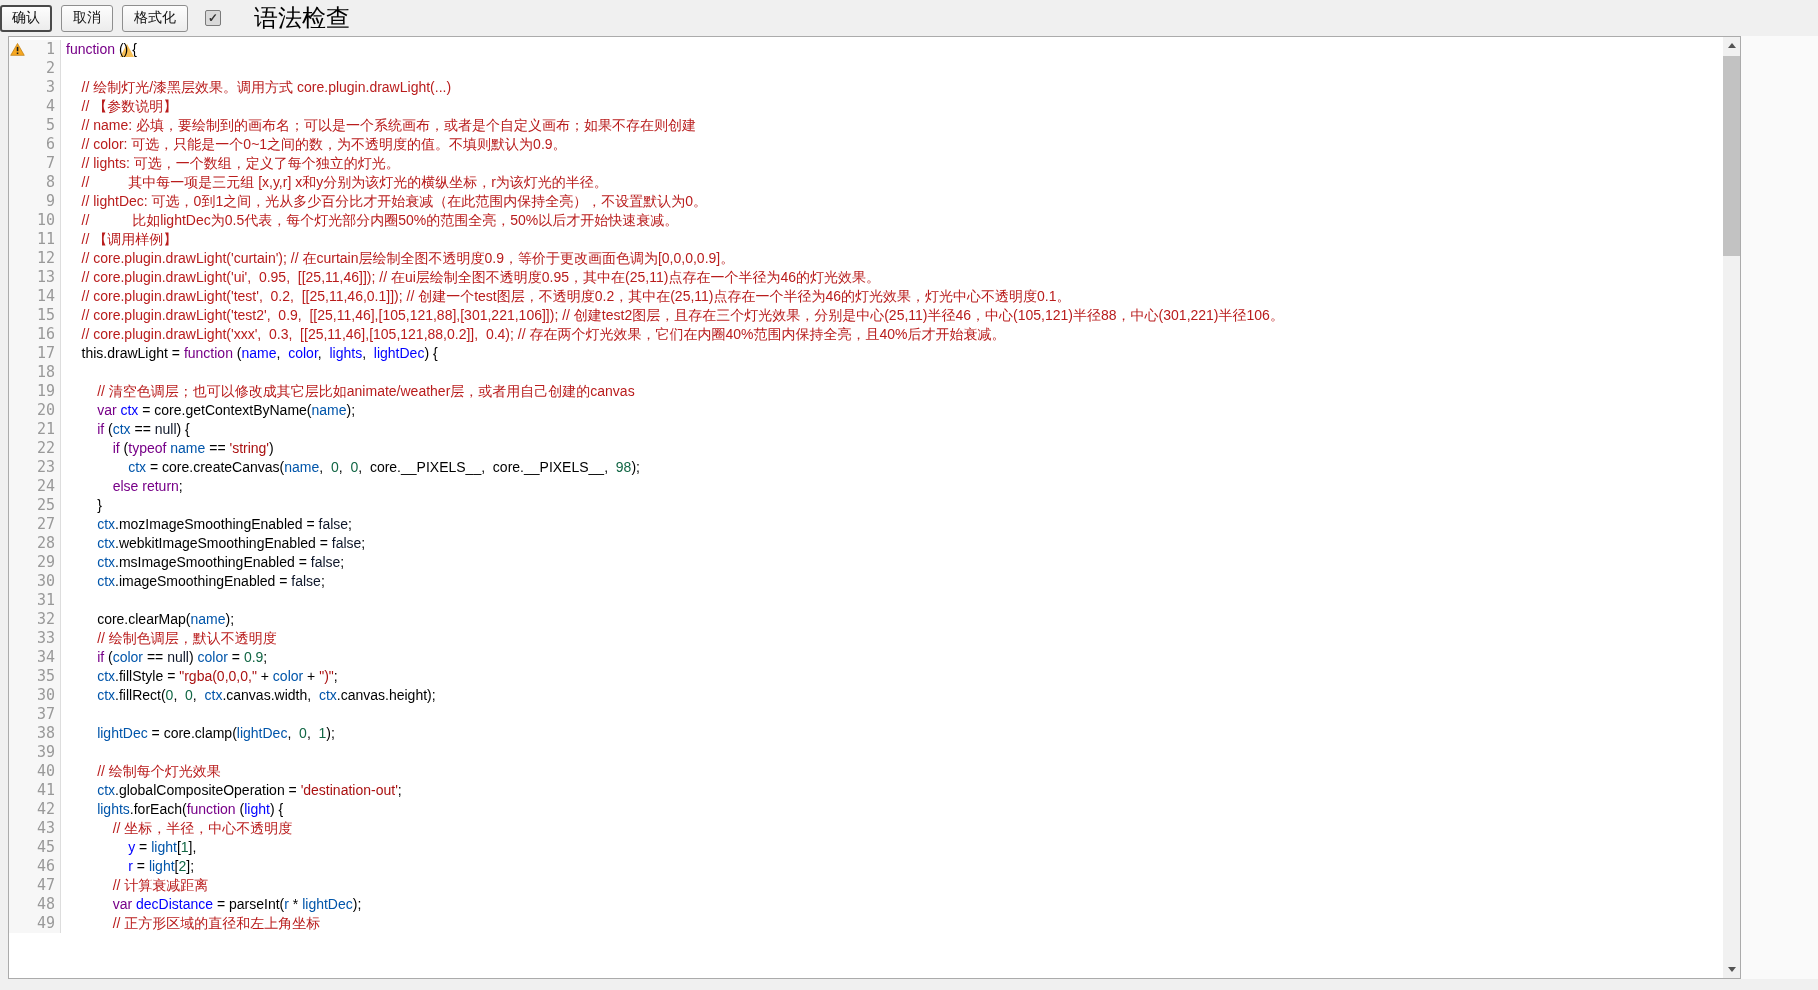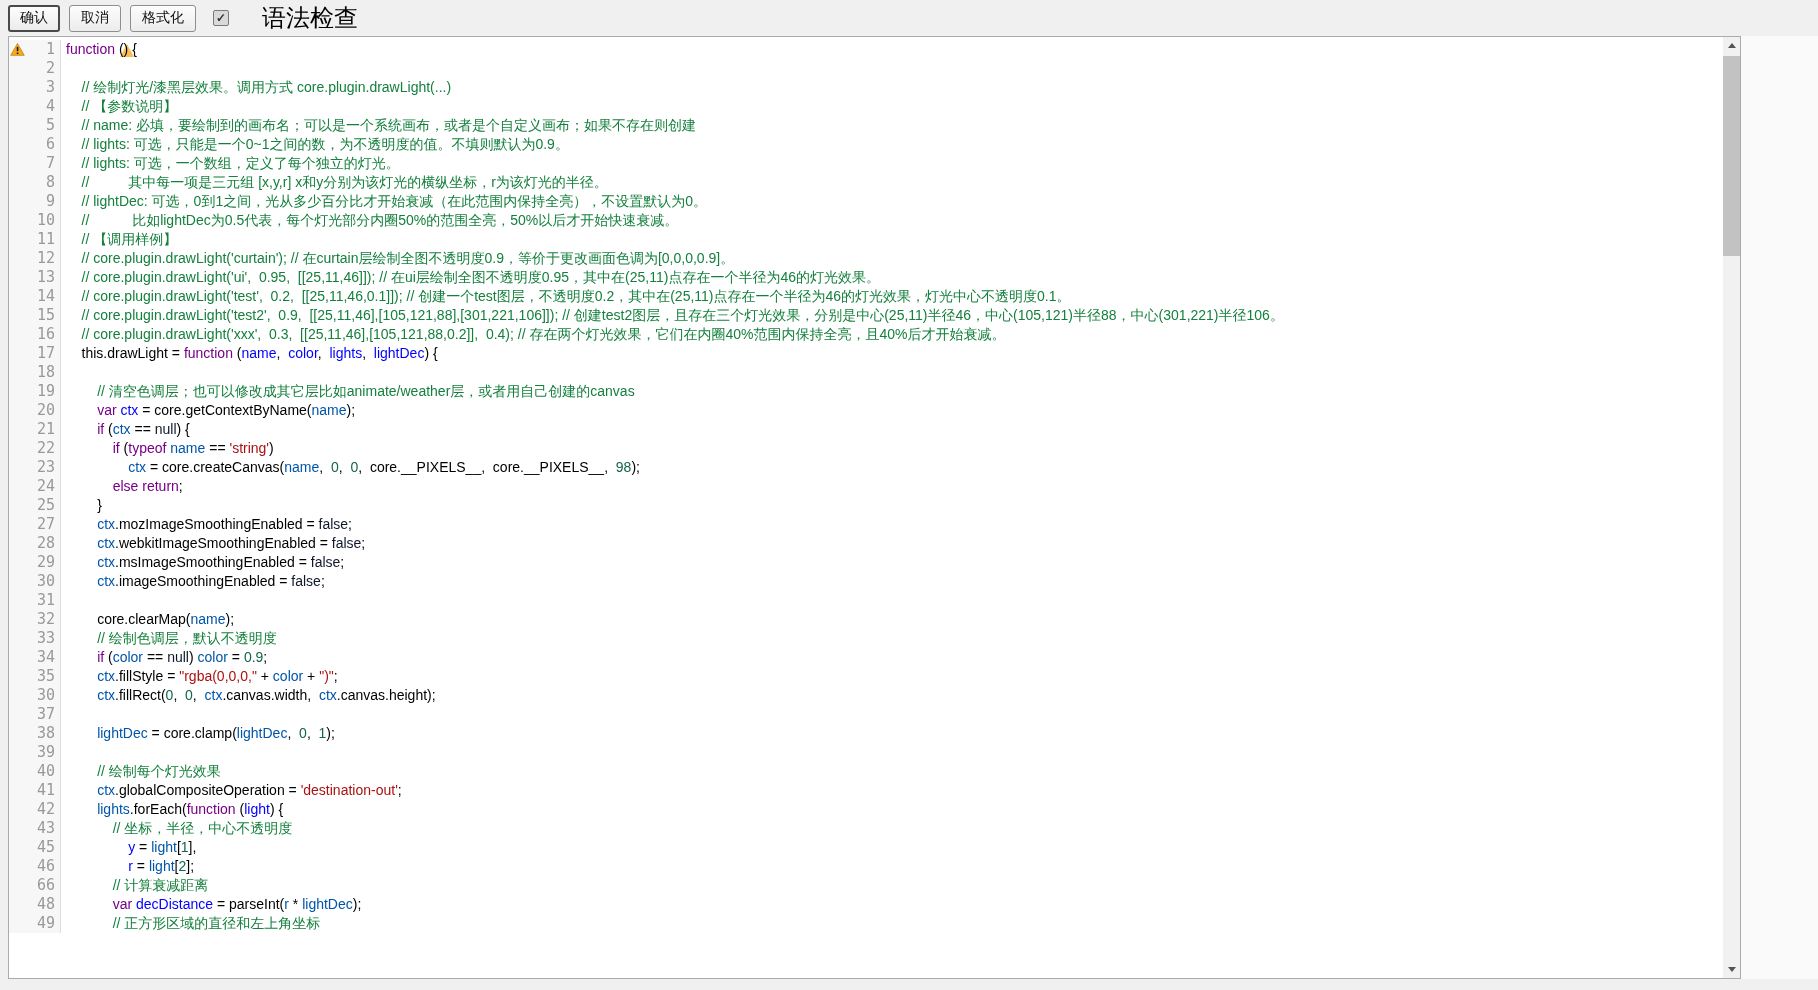--- a/index.html
+++ b/index.html
@@ -4,21 +4,21 @@
 <style>
   html,body{margin:0;padding:0;}
   body{
     width:1818px;height:990px;overflow:hidden;position:relative;
     background:#f0f0f0;
     font-family:"Liberation Sans",sans-serif;
   }
   
   .toolbar{
     position:absolute;left:0;top:0;width:1818px;height:36px;
-    display:flex;align-items:center;gap:9px;padding-left:8px;box-sizing:border-box;
+    display:flex;align-items:center;gap:9px;box-sizing:border-box;
   }
   .tb-btn{
     font-family:"Liberation Sans",sans-serif;font-size:14px;color:#111;
     background:linear-gradient(#fdfdfd,#ececec);
     border:1px solid #8e8e8e;border-radius:3px;
     padding:3px 11px;height:27px;box-sizing:border-box;cursor:pointer;
   }
   .tb-btn.primary{border:2px solid #4a4a4a;padding:2px 10px;}
   .cb{
     width:14px;height:14px;margin-left:8px;border:1px solid #7a7a7a;border-radius:2px;
@@ -42,21 +42,21 @@
   .cm-ln{
     flex:1;text-align:right;padding-right:5px;color:#999;
     font-family:"DejaVu Sans Mono",monospace;font-size:15px;line-height:19px;
   }
   .cm-code{
     flex:1;margin:0;padding:0 4px 0 5px;
     font-family:Liberation Sans, sans-serif;font-size:14px;line-height:19px;
     white-space:pre-wrap;overflow-wrap:anywhere;word-break:break-all;color:#000;
   }
   .tk-k{color:#770088;}
-  .tk-c{color:#15803d;}
+  .tk-c{color:#b91c1c;}
   .tk-d{color:#0000ff;}
   .tk-v{color:#0055aa;}
   .tk-n{color:#116644;}
   .tk-s{color:#aa1111;}
   .tk-t{color:#000000;}
   .tk-a{color:#0f172a;}
   .warn-mark{position:relative;z-index:0;}
   .warn-mark::before{
     content:"";position:absolute;left:1px;bottom:0px;z-index:-1;
     border-left:7px solid transparent;border-right:7px solid transparent;
@@ -125,21 +125,21 @@
           <span class="cm-marker"></span>
           <span class="cm-ln">5</span>
         </div>
         <pre class="cm-code"><span class="tk-c">    // name: 必填，要绘制到的画布名；可以是一个系统画布，或者是个自定义画布；如果不存在则创建</span></pre>
       </div>
       <div class="cm-row">
         <div class="cm-gutter-cell">
           <span class="cm-marker"></span>
           <span class="cm-ln">6</span>
         </div>
-        <pre class="cm-code"><span class="tk-c">    // lights: 可选，只能是一个0~1之间的数，为不透明度的值。不填则默认为0.9。</span></pre>
+        <pre class="cm-code"><span class="tk-c">    // color: 可选，只能是一个0~1之间的数，为不透明度的值。不填则默认为0.9。</span></pre>
       </div>
       <div class="cm-row">
         <div class="cm-gutter-cell">
           <span class="cm-marker"></span>
           <span class="cm-ln">7</span>
         </div>
         <pre class="cm-code"><span class="tk-c">    // lights: 可选，一个数组，定义了每个独立的灯光。</span></pre>
       </div>
       <div class="cm-row">
         <div class="cm-gutter-cell">
@@ -396,21 +396,21 @@
       <div class="cm-row">
         <div class="cm-gutter-cell">
           <span class="cm-marker"></span>
           <span class="cm-ln">46</span>
         </div>
         <pre class="cm-code"><span class="tk-t">                </span><span class="tk-d">r</span><span class="tk-t"> = </span><span class="tk-v">light</span><span class="tk-t">[</span><span class="tk-n">2</span><span class="tk-t">];</span></pre>
       </div>
       <div class="cm-row">
         <div class="cm-gutter-cell">
           <span class="cm-marker"></span>
-          <span class="cm-ln">66</span>
+          <span class="cm-ln">47</span>
         </div>
         <pre class="cm-code"><span class="tk-c">            // 计算衰减距离</span></pre>
       </div>
       <div class="cm-row">
         <div class="cm-gutter-cell">
           <span class="cm-marker"></span>
           <span class="cm-ln">48</span>
         </div>
         <pre class="cm-code"><span class="tk-t">            </span><span class="tk-k">var</span><span class="tk-t"> </span><span class="tk-d">decDistance</span><span class="tk-t"> = parseInt(</span><span class="tk-v">r</span><span class="tk-t"> * </span><span class="tk-v">lightDec</span><span class="tk-t">);</span></pre>
       </div>

